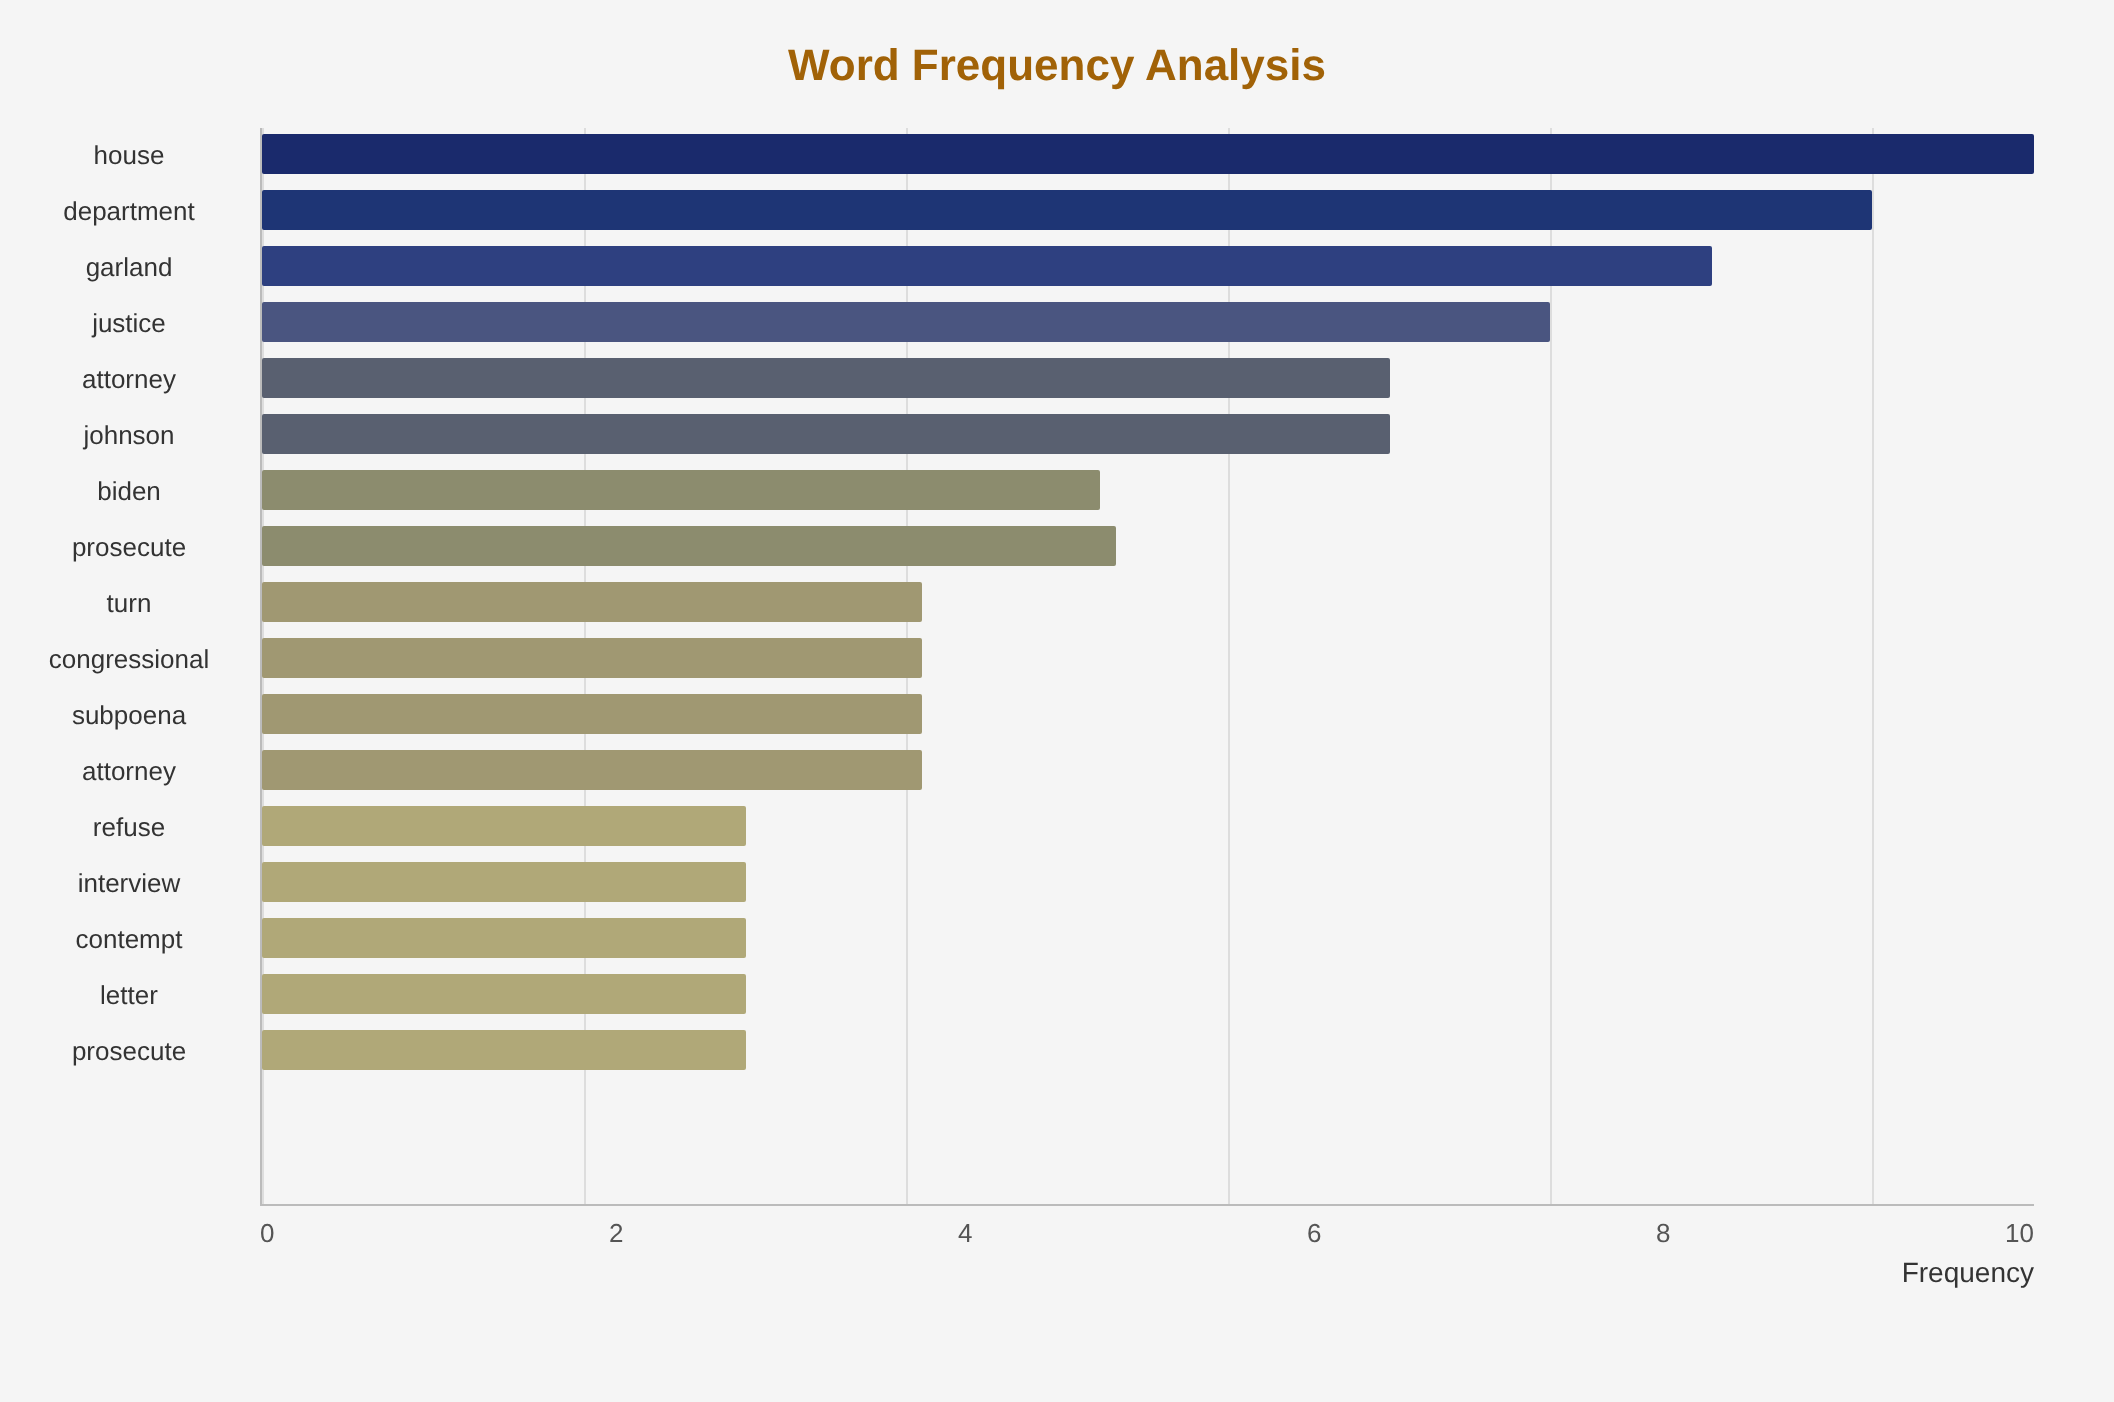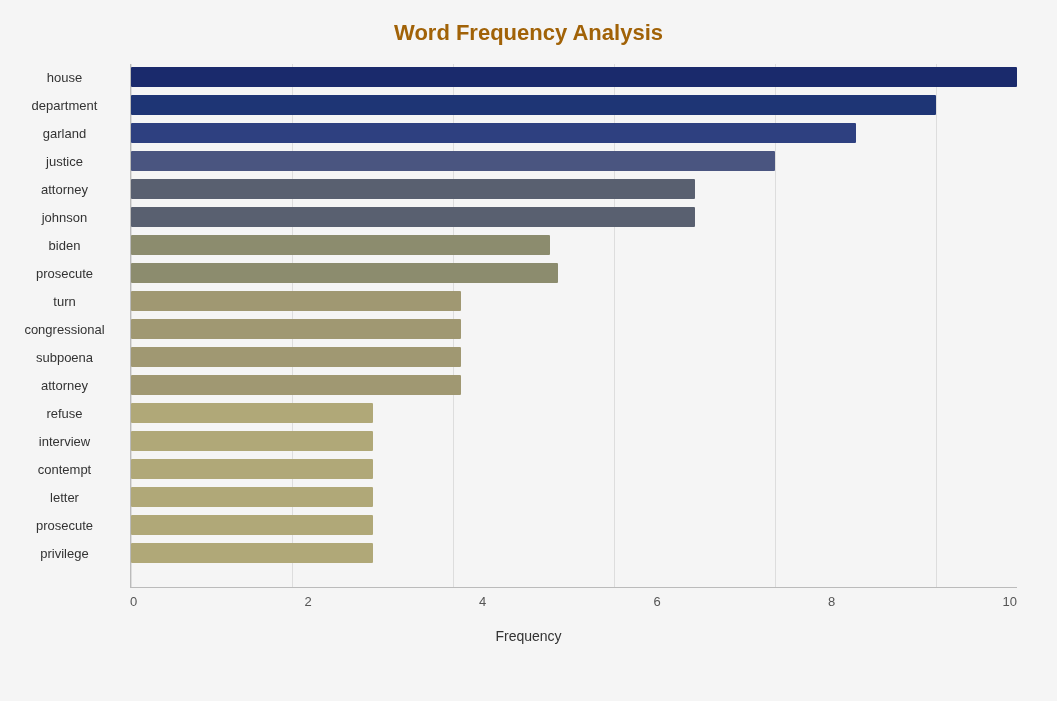--- a/index.html
+++ b/index.html
@@ -73,24 +73,24 @@
       justify-content: space-between;
       margin-top: 6px;
       position: relative;
     }
     .x-label {
       font-size: 13px;
       color: #555;
       text-align: center;
     }
     .x-axis-title {
-      text-align: center;
+      text-align: right;
       font-size: 14px;
       color: #333;
-      margin-top: 19px;
+      margin-top: 4px;
       margin-left: -90px;
     }
   </style>
 </head>
 <body>
 
 <div class="chart-container">
   <div class="chart-title">Word Frequency Analysis</div>
   <div class="chart-area">
     <div class="bars-section" id="bars-section">
@@ -162,24 +162,20 @@
           <div class="bar" style="width: 27.2727%; background-color: rgb(176, 168, 120);"></div>
         </div>
         <div class="bar-row">
           <div class="bar-label">letter</div>
           <div class="bar" style="width: 27.2727%; background-color: rgb(176, 168, 120);"></div>
         </div>
         <div class="bar-row">
           <div class="bar-label">prosecute</div>
           <div class="bar" style="width: 27.2727%; background-color: rgb(176, 168, 120);"></div>
         </div>
-        <div class="bar-row">
-          <div class="bar-label">privilege</div>
-          <div class="bar" style="width: 27.2727%; background-color: rgb(176, 168, 120);"></div>
-        </div>
       </div>
     <div class="x-axis" id="x-axis">
         <div class="x-label">0</div>
         <div class="x-label">2</div>
         <div class="x-label">4</div>
         <div class="x-label">6</div>
         <div class="x-label">8</div>
         <div class="x-label">10</div>
       </div>
     <div class="x-axis-title">Frequency</div>

